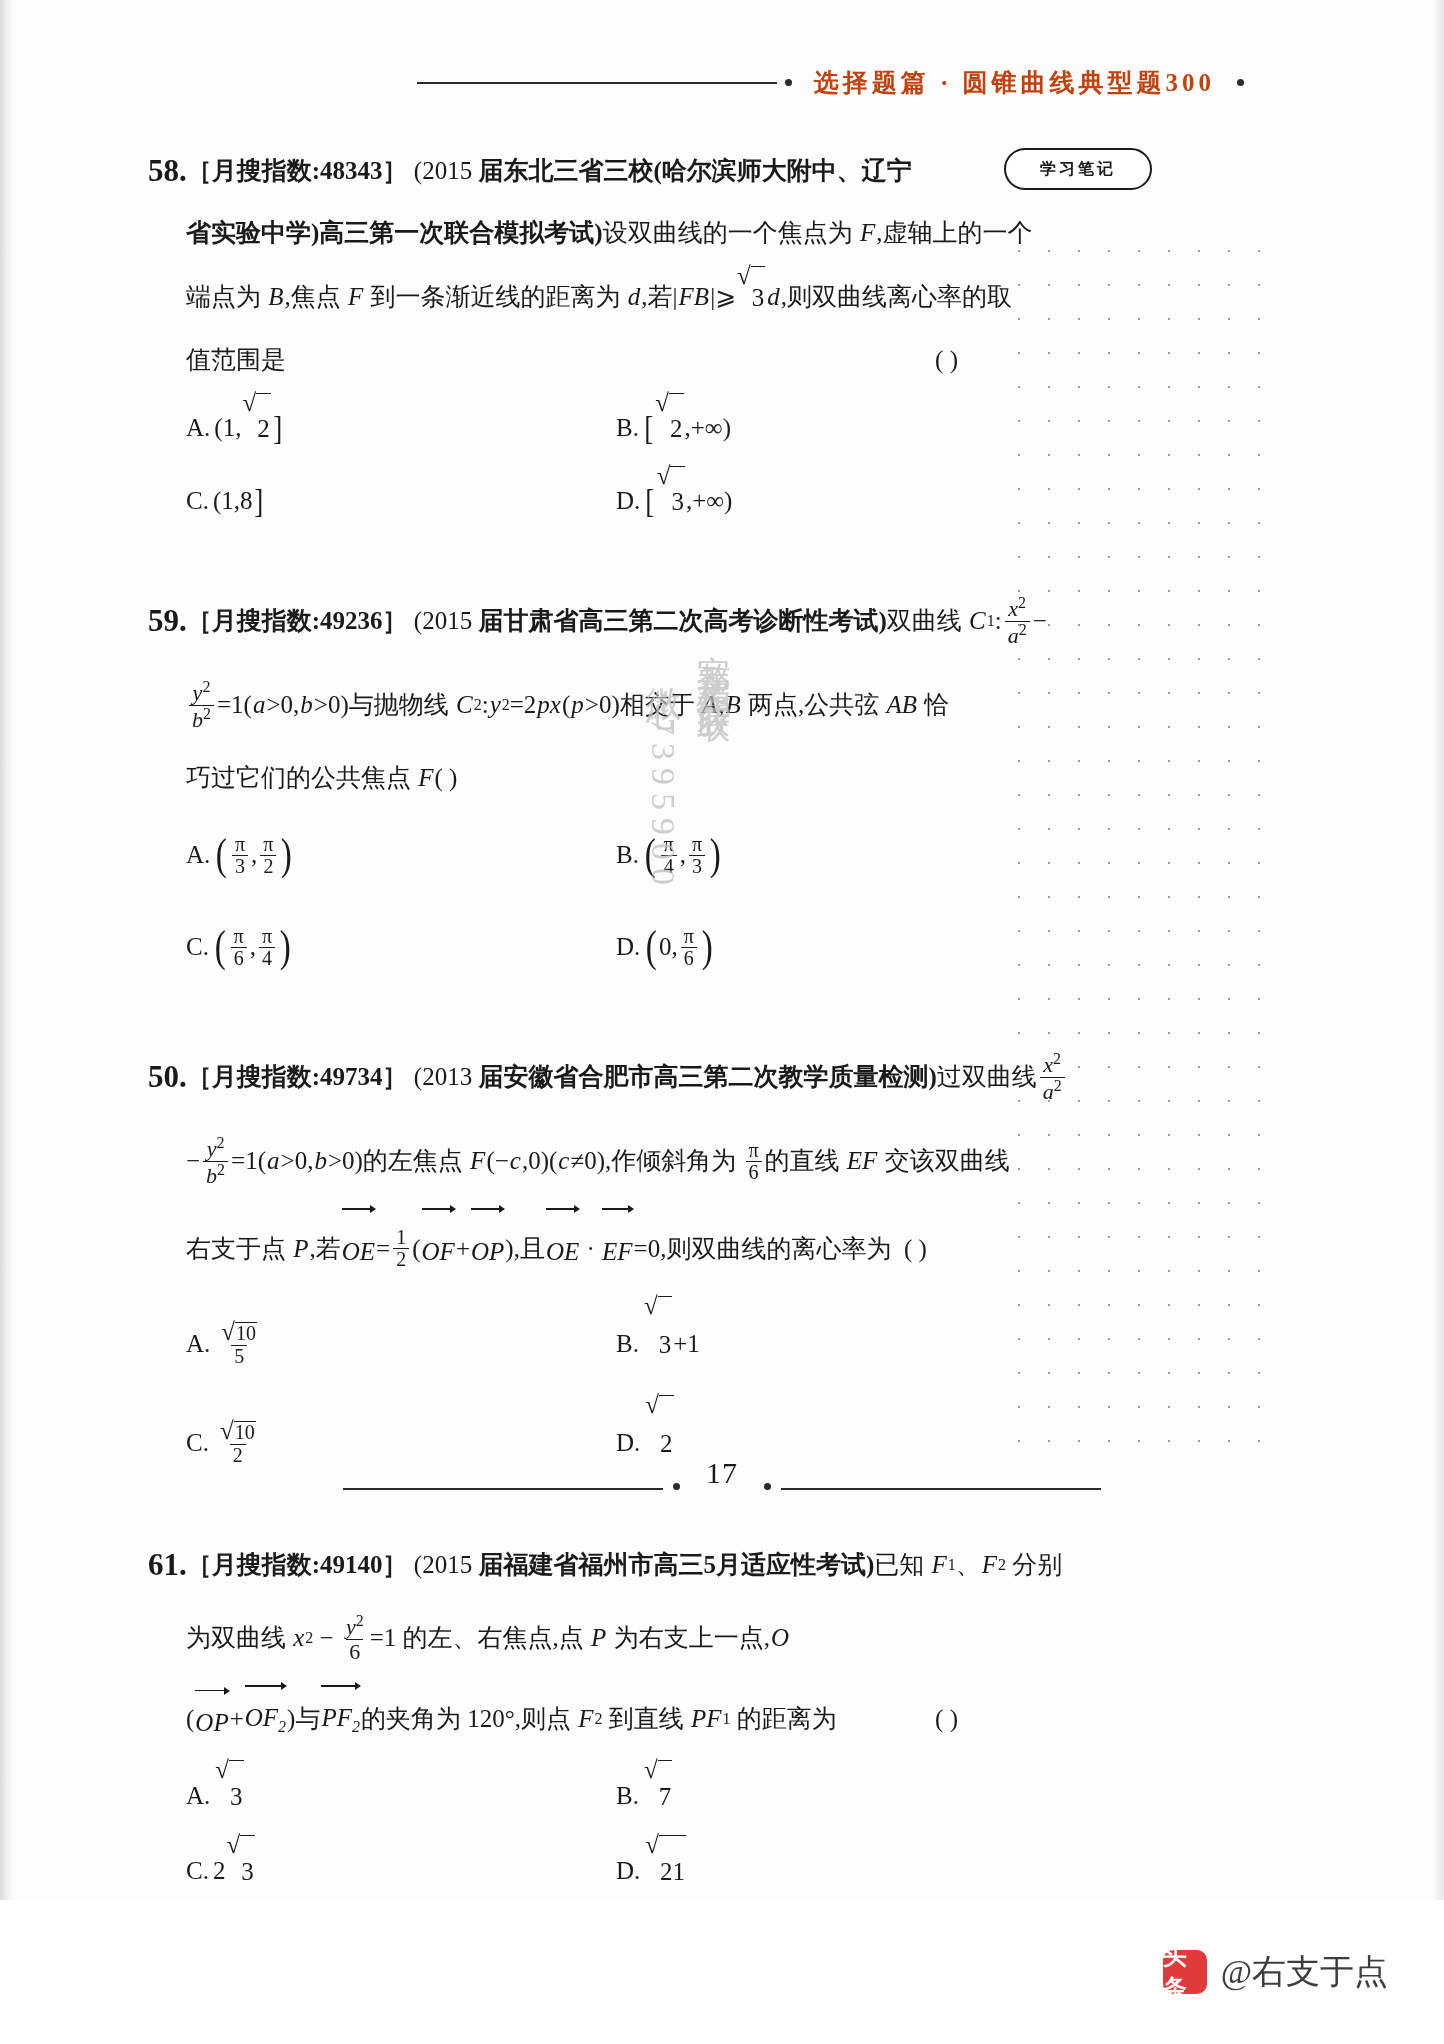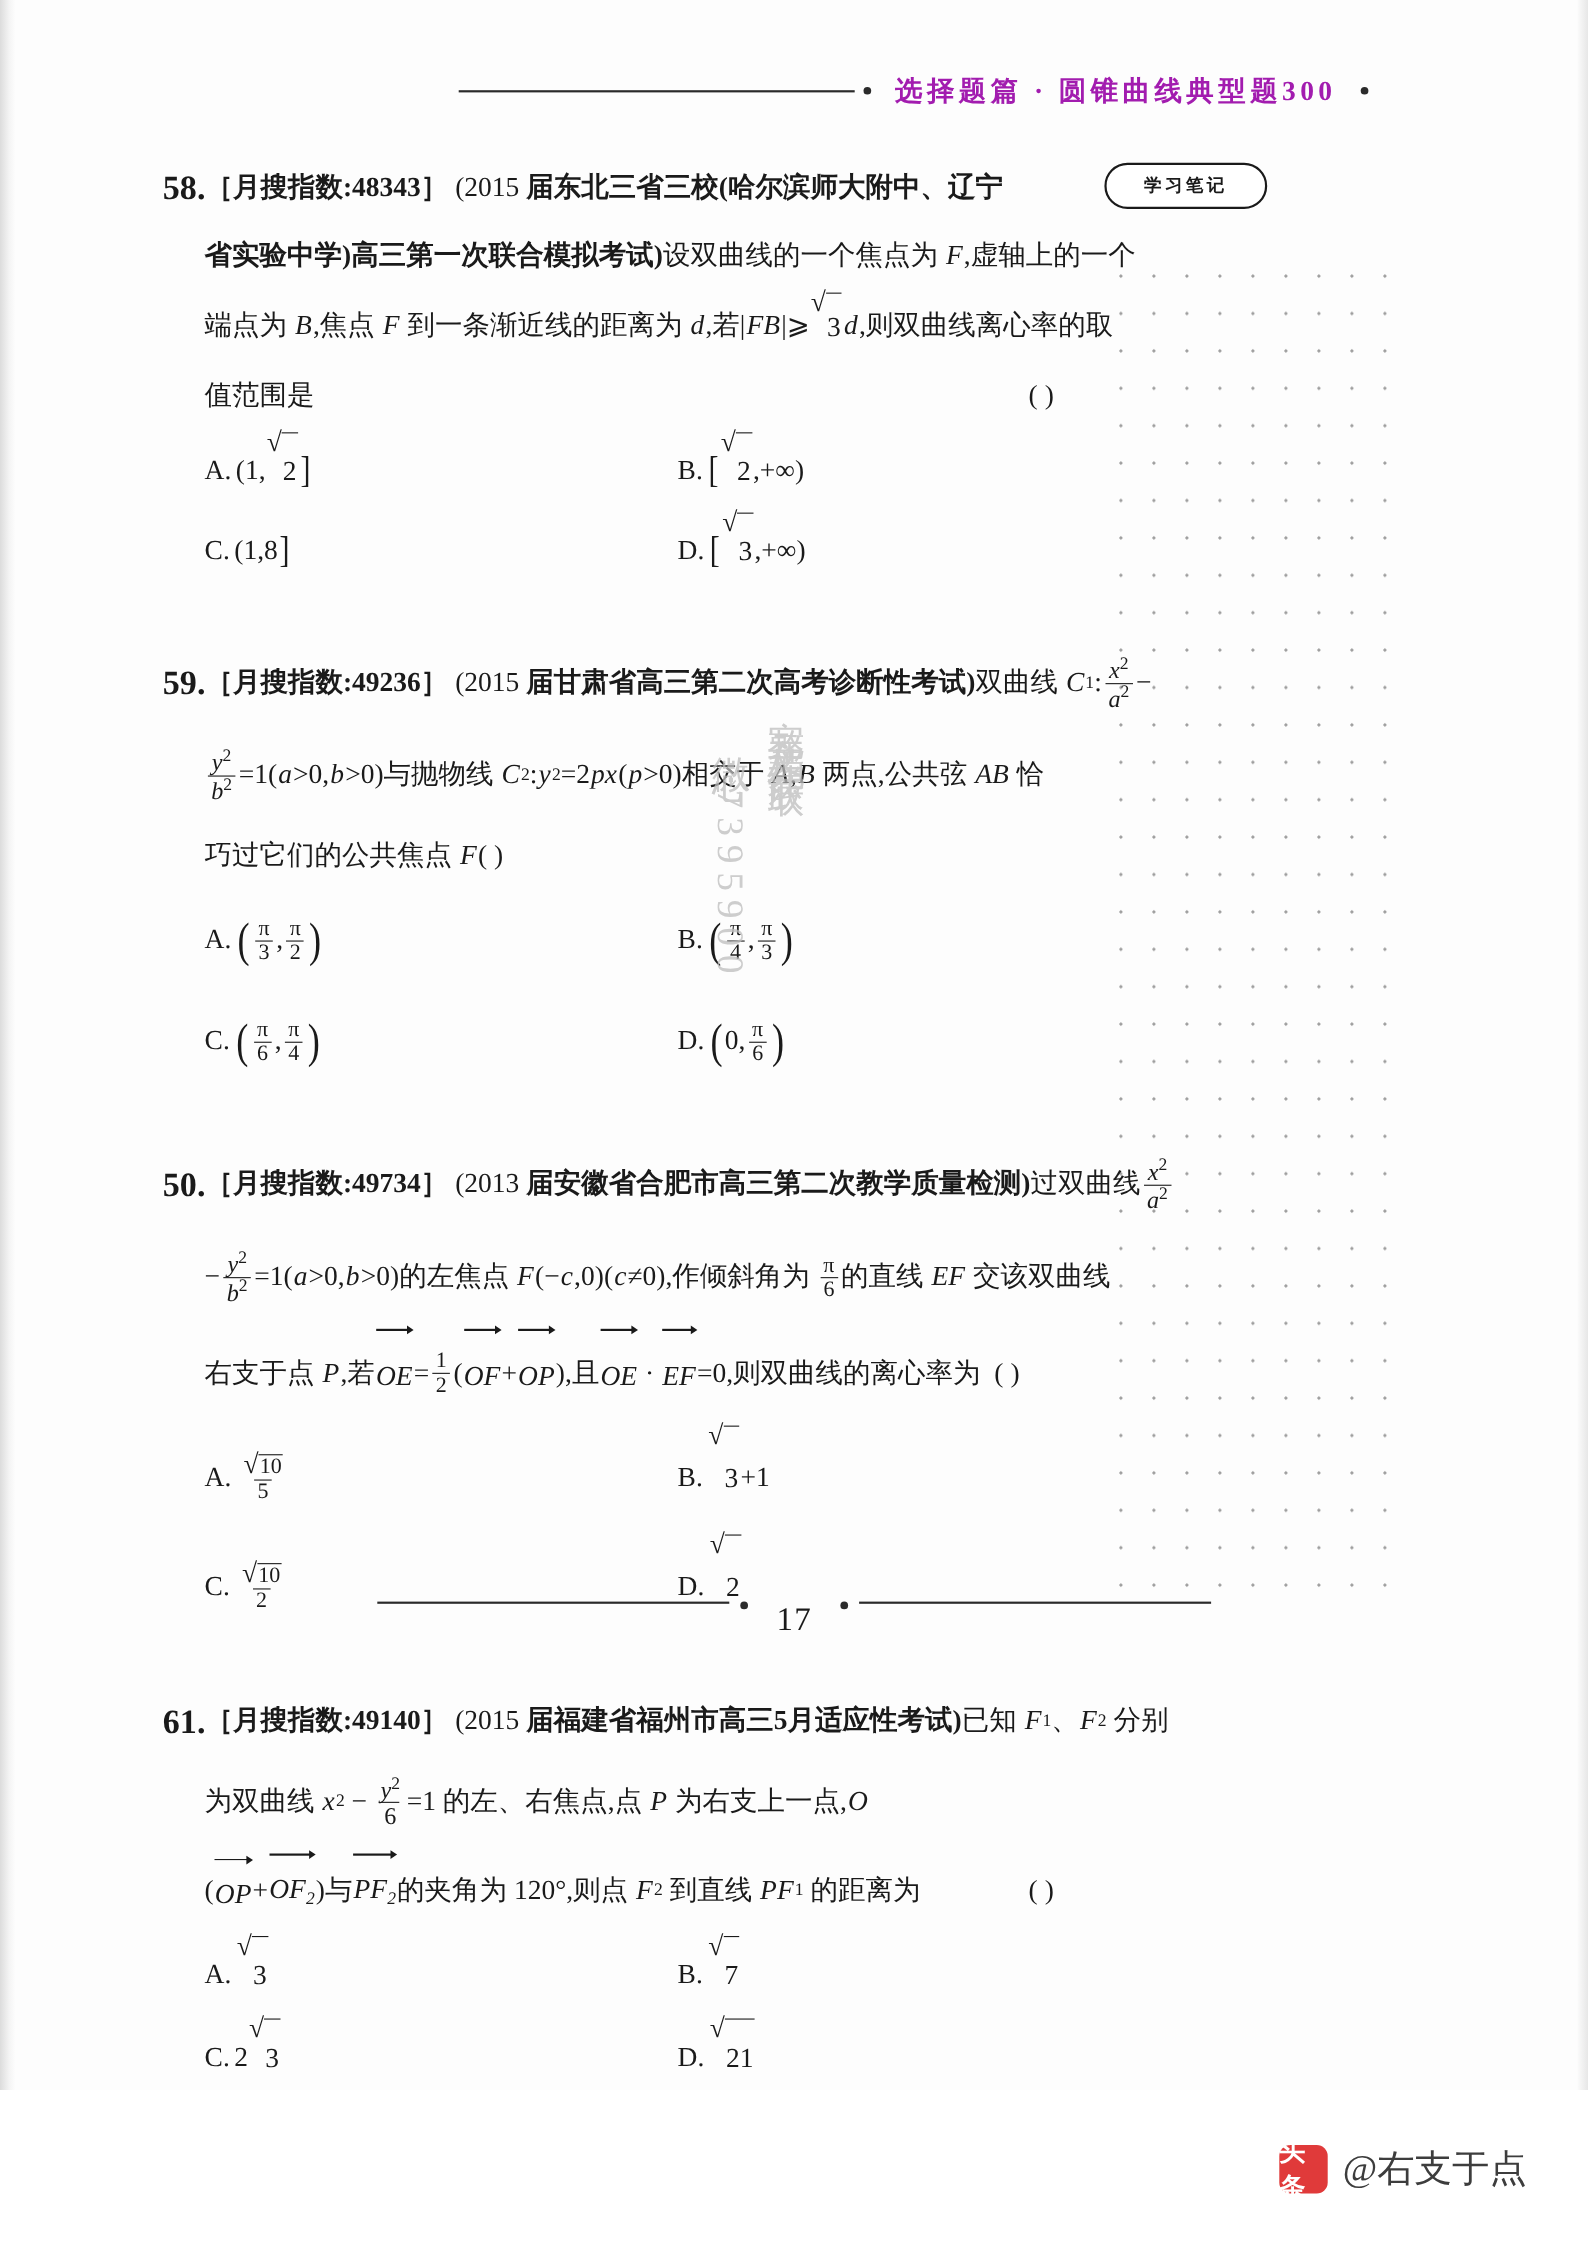--- a/index.html
+++ b/index.html
@@ -35,21 +35,21 @@
     flex:0 0 auto; width:360px; height:2px; background:#2b2b2b;
     margin-right:8px; position:relative; top:1px;
   }
   #runhead .dot {
     width:7px; height:7px; border-radius:50%; background:#2b2b2b; margin-right:22px;
   }
   #runhead .dot.right { margin-right:0; margin-left:22px; }
   #runhead .htext {
     font-family:"Liberation Serif", serif;
     font-weight:700; font-size:25px; letter-spacing:4px;
-    white-space:nowrap; color:#a21caf;
+    white-space:nowrap; color:#c2410c;
   }
 
   
   #content {
     position:absolute; left:148px; top:140px;
     width:820px;
   }
   .prob { margin-bottom:4px; }
   .line {
     font-size:25px;
@@ -118,21 +118,21 @@
     width:270px; height:1230px;
     background-image:radial-gradient(#9a9a9a 1.3px, transparent 1.4px);
     background-size:30px 34px;
     background-position:4px 4px;
     opacity:.95;
   }
 
   
   #footer {
     position:absolute; left:0; top:1456px; width:1444px;
-    display:flex; align-items:flex-start; justify-content:center;
+    display:flex; align-items:flex-end; justify-content:center;
   }
   #footer .rule { width:320px; height:2px; background:#2b2b2b; }
   #footer .dot { width:7px; height:7px; border-radius:50%; background:#2b2b2b; }
   #footer .pg { font-size:30px; font-weight:400; padding:0 26px; letter-spacing:1px; }
 
   
   .wm {
     position:absolute;
     color:#bdbdbd;
     font-size:34px;

